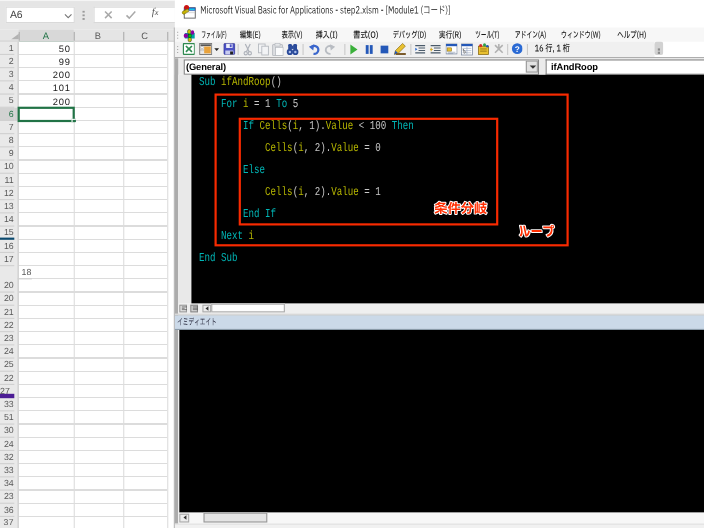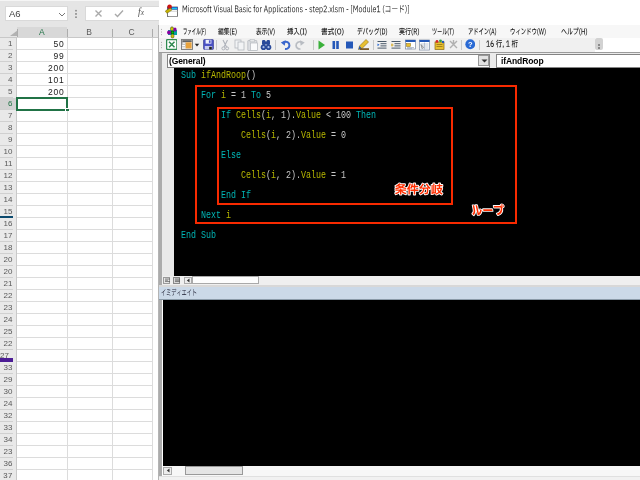--- a/index.html
+++ b/index.html
@@ -51,32 +51,32 @@
     <div style="position:absolute;top:84px;left:0;width:12.5px;height:12px;line-height:12.5px;text-align:right;font-size:8px;color:#595959;border-bottom:1px solid #D0D0D0;">8</div>
     <div style="position:absolute;top:96px;left:0;width:12.5px;height:12px;line-height:12.5px;text-align:right;font-size:8px;color:#595959;border-bottom:1px solid #D0D0D0;">9</div>
     <div style="position:absolute;top:108px;left:0;width:12.5px;height:12px;line-height:12.5px;text-align:right;font-size:8px;color:#595959;border-bottom:1px solid #D0D0D0;">10</div>
     <div style="position:absolute;top:120px;left:0;width:12.5px;height:12px;line-height:12.5px;text-align:right;font-size:8px;color:#595959;border-bottom:1px solid #D0D0D0;">11</div>
     <div style="position:absolute;top:132px;left:0;width:12.5px;height:12px;line-height:12.5px;text-align:right;font-size:8px;color:#595959;border-bottom:1px solid #D0D0D0;">12</div>
     <div style="position:absolute;top:144px;left:0;width:12.5px;height:12px;line-height:12.5px;text-align:right;font-size:8px;color:#595959;border-bottom:1px solid #D0D0D0;">13</div>
     <div style="position:absolute;top:156px;left:0;width:12.5px;height:12px;line-height:12.5px;text-align:right;font-size:8px;color:#595959;border-bottom:1px solid #D0D0D0;">14</div>
     <div style="position:absolute;top:168px;left:0;width:12.5px;height:12px;line-height:12.5px;text-align:right;font-size:8px;color:#595959;border-bottom:2px solid #0c4a6e;">15</div>
     <div style="position:absolute;top:180px;left:0;width:12.5px;height:12px;line-height:12.5px;text-align:right;font-size:8px;color:#595959;border-bottom:1px solid #D0D0D0;">16</div>
     <div style="position:absolute;top:192px;left:0;width:12.5px;height:12px;line-height:12.5px;text-align:right;font-size:8px;color:#595959;border-bottom:1px solid #D0D0D0;">17</div>
-    <div style="position:absolute;top:204px;left:0;width:12.5px;height:12px;line-height:12.5px;text-align:right;font-size:8px;color:#595959;border-bottom:1px solid #D0D0D0;">18</div>
+    <div style="position:absolute;top:204px;left:16px;width:12.5px;height:12px;line-height:12.5px;text-align:right;font-size:8px;color:#595959;border-bottom:1px solid #D0D0D0;">18</div>
     <div style="position:absolute;top:216px;left:0;width:12.5px;height:12px;line-height:12.5px;text-align:right;font-size:8px;color:#595959;border-bottom:1px solid #D0D0D0;">20</div>
     <div style="position:absolute;top:228px;left:0;width:12.5px;height:12px;line-height:12.5px;text-align:right;font-size:8px;color:#595959;border-bottom:1px solid #D0D0D0;">20</div>
     <div style="position:absolute;top:240px;left:0;width:12.5px;height:12px;line-height:12.5px;text-align:right;font-size:8px;color:#595959;border-bottom:1px solid #D0D0D0;">21</div>
     <div style="position:absolute;top:252px;left:0;width:12.5px;height:12px;line-height:12.5px;text-align:right;font-size:8px;color:#595959;border-bottom:1px solid #D0D0D0;">22</div>
     <div style="position:absolute;top:264px;left:0;width:12.5px;height:12px;line-height:12.5px;text-align:right;font-size:8px;color:#595959;border-bottom:1px solid #D0D0D0;">23</div>
     <div style="position:absolute;top:276px;left:0;width:12.5px;height:12px;line-height:12.5px;text-align:right;font-size:8px;color:#595959;border-bottom:1px solid #D0D0D0;">24</div>
     <div style="position:absolute;top:288px;left:0;width:12.5px;height:12px;line-height:12.5px;text-align:right;font-size:8px;color:#595959;border-bottom:1px solid #D0D0D0;">25</div>
     <div style="position:absolute;top:300px;left:0;width:12.5px;height:12px;line-height:12.5px;text-align:right;font-size:8px;color:#595959;border-bottom:1px solid #D0D0D0;">22</div>
     <div style="position:absolute;top:312px;left:0;width:12.5px;height:12px;line-height:12.5px;text-align:left;font-size:8px;color:#595959;border-bottom:4px solid #4c1d95;">27</div>
     <div style="position:absolute;top:324px;left:0;width:12.5px;height:12px;line-height:12.5px;text-align:right;font-size:8px;color:#595959;border-bottom:1px solid #D0D0D0;">33</div>
-    <div style="position:absolute;top:336px;left:0;width:12.5px;height:12px;line-height:12.5px;text-align:right;font-size:8px;color:#595959;border-bottom:1px solid #D0D0D0;">29</div>
+    <div style="position:absolute;top:336px;left:0;width:12.5px;height:12px;line-height:12.5px;text-align:right;font-size:8px;color:#595959;border-bottom:1px solid #D0D0D0;">51</div>
     <div style="position:absolute;top:348px;left:0;width:12.5px;height:12px;line-height:12.5px;text-align:right;font-size:8px;color:#595959;border-bottom:1px solid #D0D0D0;">30</div>
     <div style="position:absolute;top:360px;left:0;width:12.5px;height:12px;line-height:12.5px;text-align:right;font-size:8px;color:#595959;border-bottom:1px solid #D0D0D0;">24</div>
     <div style="position:absolute;top:372px;left:0;width:12.5px;height:12px;line-height:12.5px;text-align:right;font-size:8px;color:#595959;border-bottom:1px solid #D0D0D0;">32</div>
     <div style="position:absolute;top:384px;left:0;width:12.5px;height:12px;line-height:12.5px;text-align:right;font-size:8px;color:#595959;border-bottom:1px solid #D0D0D0;">33</div>
     <div style="position:absolute;top:396px;left:0;width:12.5px;height:12px;line-height:12.5px;text-align:right;font-size:8px;color:#595959;border-bottom:1px solid #D0D0D0;">34</div>
     <div style="position:absolute;top:408px;left:0;width:12.5px;height:12px;line-height:12.5px;text-align:right;font-size:8px;color:#595959;border-bottom:1px solid #D0D0D0;">23</div>
     <div style="position:absolute;top:420px;left:0;width:12.5px;height:12px;line-height:12.5px;text-align:right;font-size:8px;color:#595959;border-bottom:1px solid #D0D0D0;">36</div>
     <div style="position:absolute;top:432px;left:0;width:12.5px;height:12px;line-height:12.5px;text-align:right;font-size:8px;color:#595959;border-bottom:1px solid #D0D0D0;font-family:Liberation Mono, monospace;">37</div>
   </div>
 <div style="position:absolute;left:17px;top:37.5px;width:47.5px;height:12px;font-size:8.5px;color:#1a1a1a;text-align:right;line-height:13px;letter-spacing:0.8px;">50</div>

